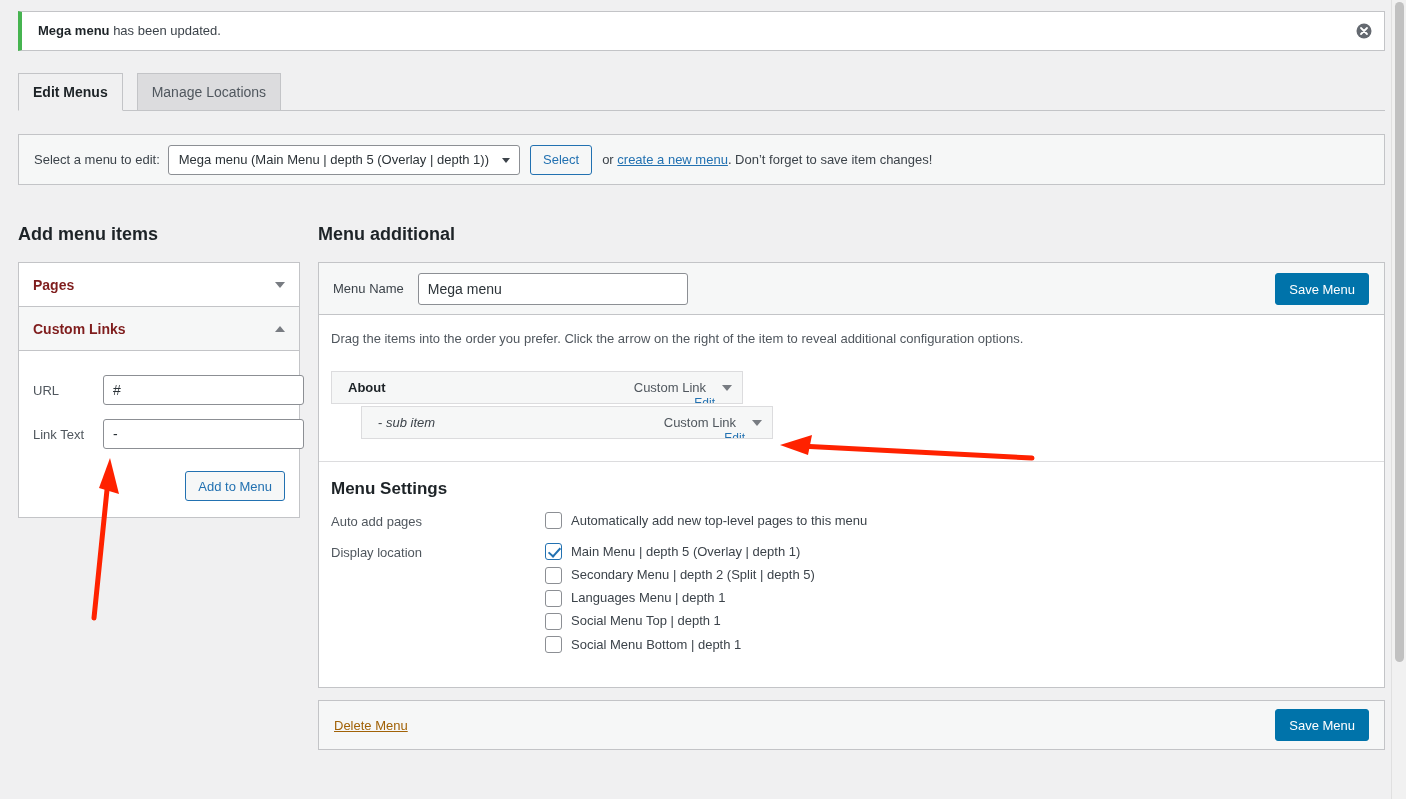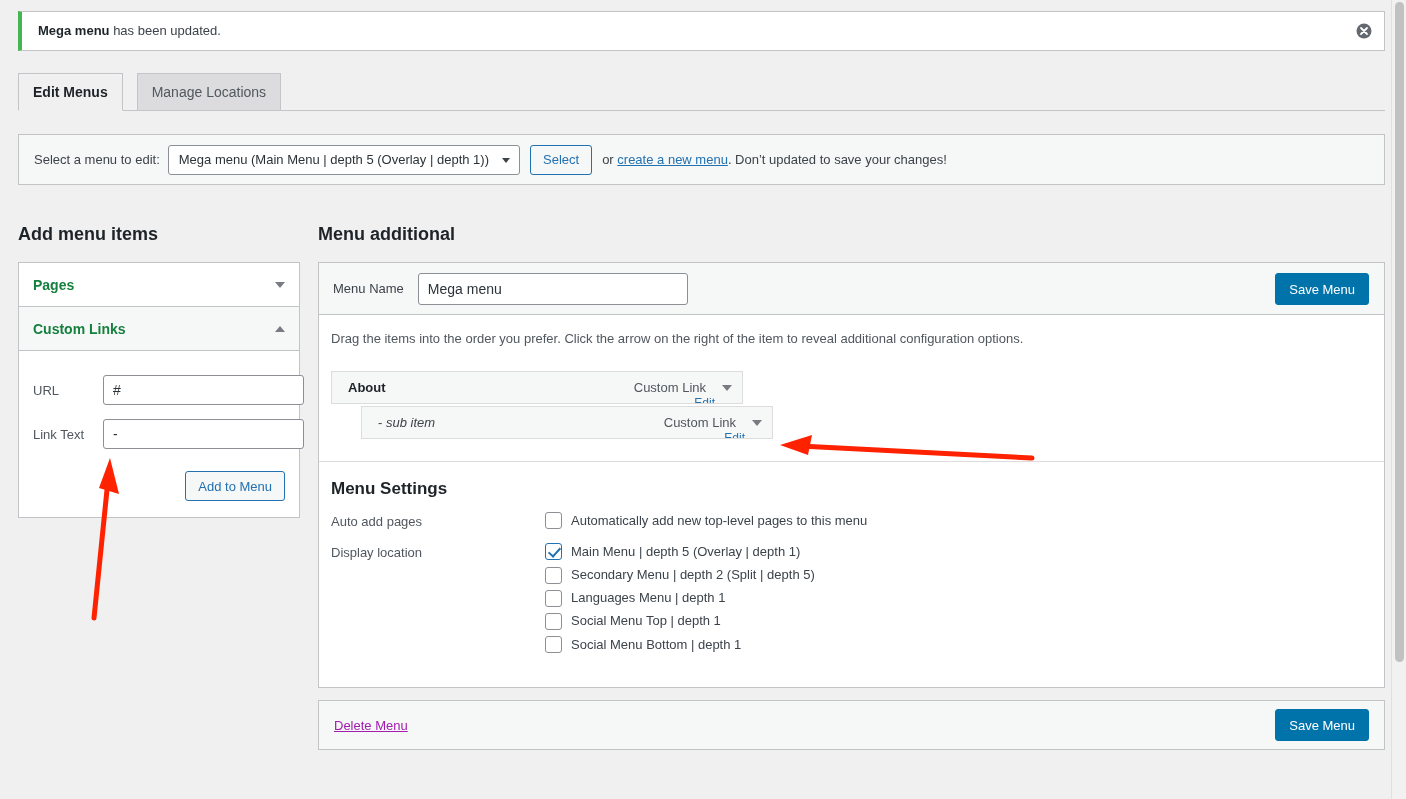--- a/index.html
+++ b/index.html
@@ -175,21 +175,21 @@
     border: 1px solid #c3c4c7;
   }
   .acc-header {
     height: 44px;
     display: flex;
     align-items: center;
     justify-content: space-between;
     padding: 4px 14px;
     font-size: 14px;
     font-weight: 700;
-    color: #15803d;
+    color: #7f1d1d;
     cursor: pointer;
     border-bottom: 1px solid #c3c4c7;
     background: #fff;
   }
   .acc-header.open { background: #f6f7f7; }
   .tri-down {
     width: 0; height: 0;
     border-left: 5px solid transparent;
     border-right: 5px solid transparent;
     border-top: 6px solid #787c82;
@@ -401,21 +401,21 @@
     width: 1067px; height: 50px;
     background: #f6f7f7;
     border: 1px solid #c3c4c7;
     display: flex;
     align-items: center;
     justify-content: space-between;
     padding: 0 15px;
   }
   .delete-link {
     font-size: 13px;
-    color: #a21caf;
+    color: #a16207;
     text-decoration: underline;
     cursor: pointer;
   }
 
   
   .anno { position: absolute; pointer-events: none; }
   #anno-h { left: 770px; top: 428px; }
   #anno-v { left: 72px; top: 450px; }
 </style>
 </head>
@@ -448,21 +448,21 @@
     </div>
   </div>
 
   <div class="menu-select-bar">
     <span class="select-label">Select a menu to edit:</span>
     <div class="menu-dropdown">
       <span>Mega menu (Main Menu | depth 5 (Overlay | depth 1))</span>
       <span class="caret"></span>
     </div>
     <button class="btn-secondary">Select</button>
-    <span class="select-suffix"><span>or </span><a href="#">create a new menu</a><span>. Don’t updated to save your changes!</span></span>
+    <span class="select-suffix"><span>or </span><a href="#">create a new menu</a><span>. Don’t forget to save item changes!</span></span>
   </div>
 
   <div class="section-title" id="add-items-title">Add menu items</div>
   <div class="section-title" id="menu-structure-title">Menu additional</div>
 
   <div class="accordion">
     <div class="acc-header">
       <span>Pages</span>
       <span class="tri-down"></span>
     </div>

